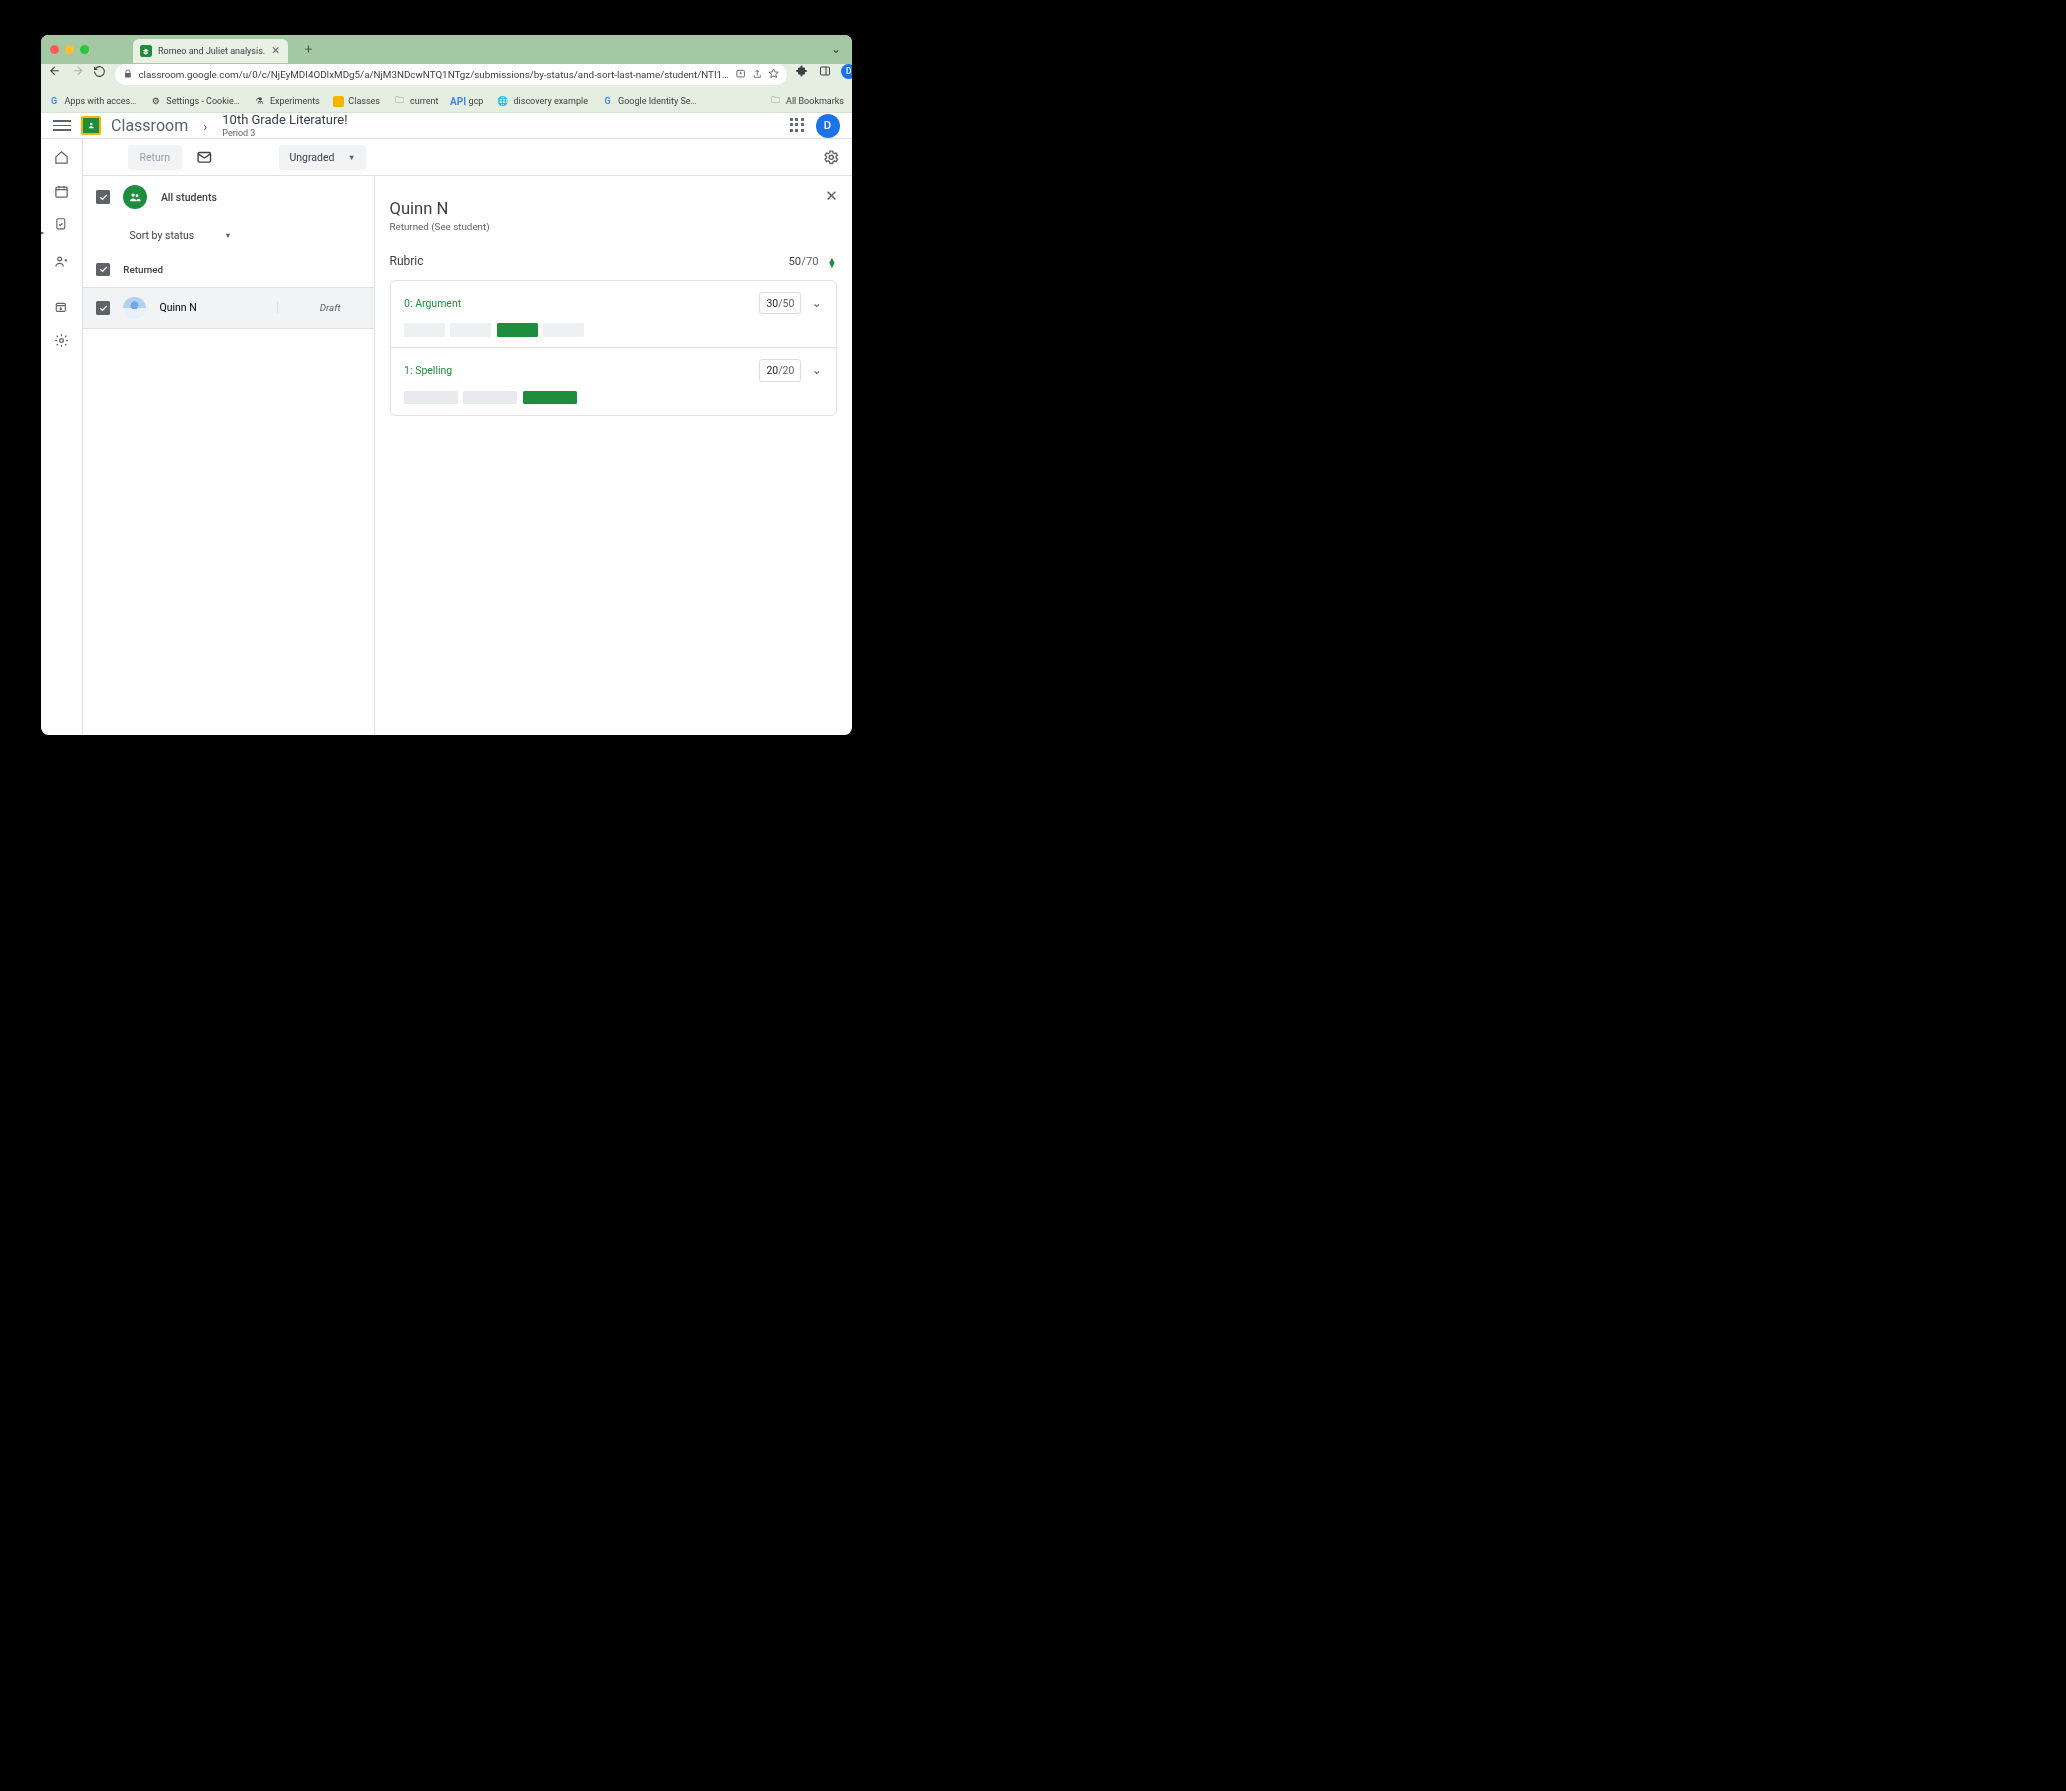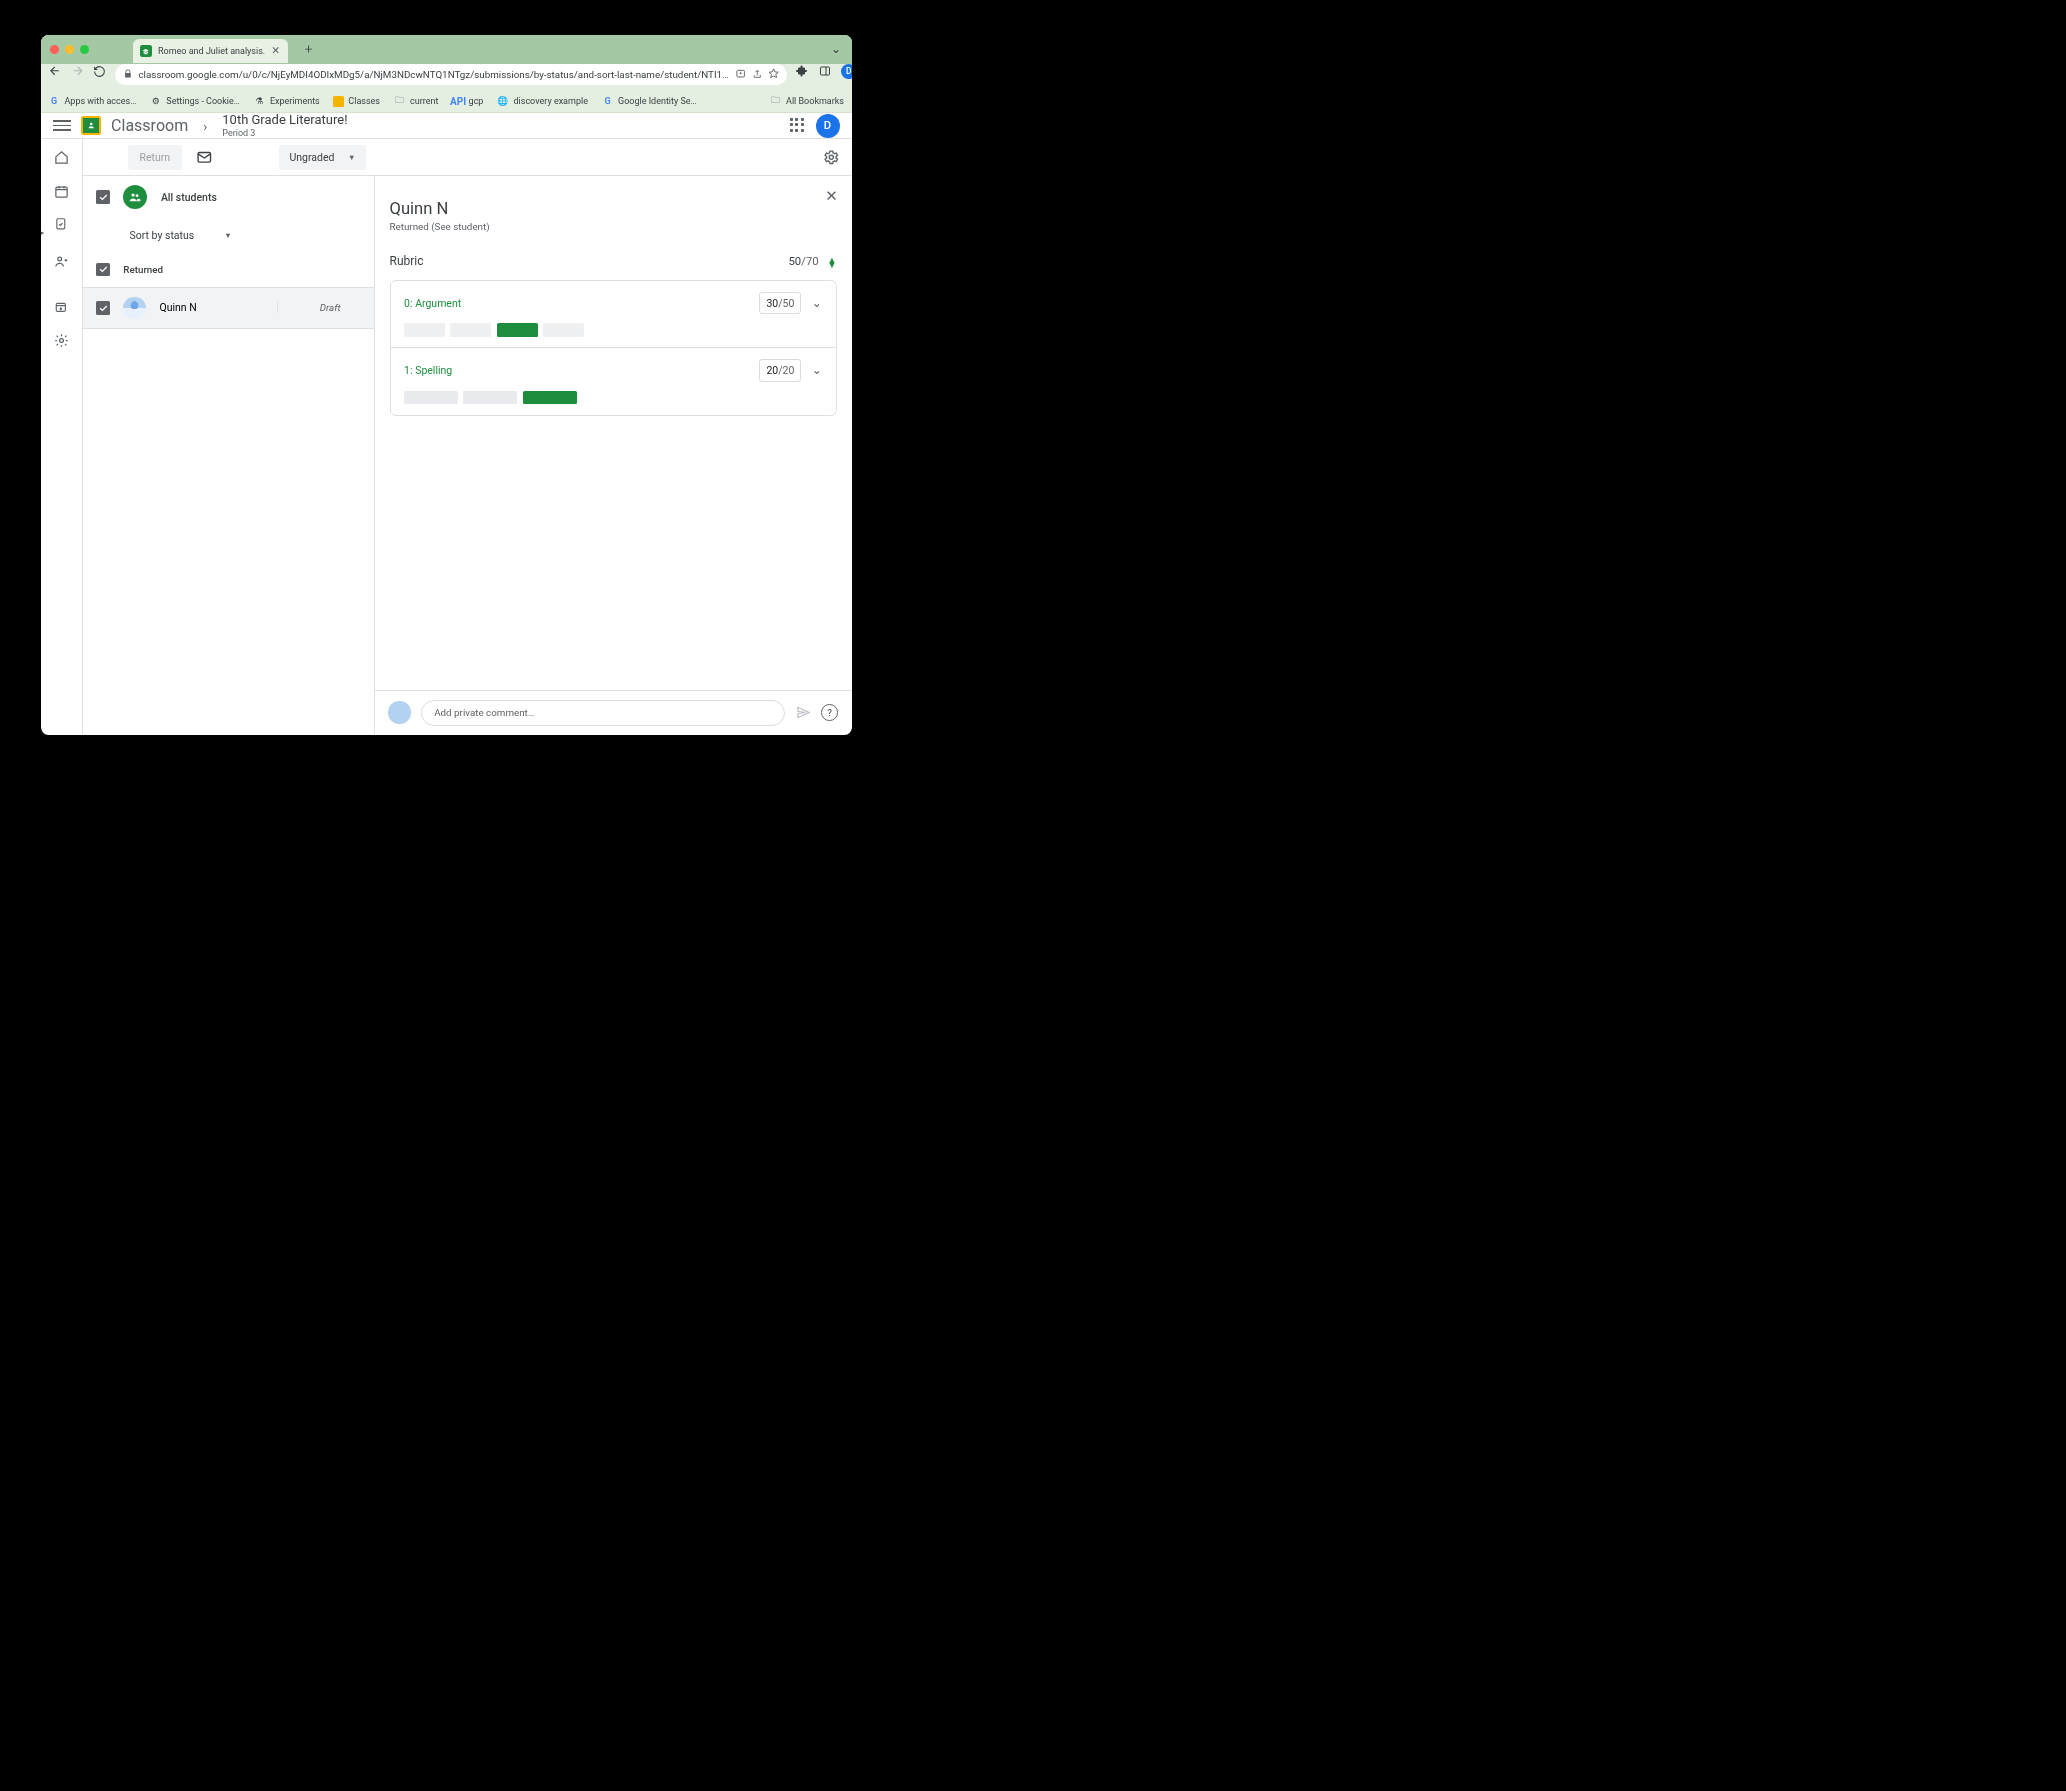--- a/index.html
+++ b/index.html
@@ -437,28 +437,18 @@
                 </div>
                 <div class="lvl-row">
                   <div class="lvl shade" style="flex-basis:54px"></div>
                   <div class="lvl shade" style="flex-basis:54px"></div>
                   <div class="lvl sel" style="flex-basis:54px"></div>
                 </div>
               </div>
             </div>
           </div>
 
-          <div class="cmt-row">
-            <div class="cmt-ava"></div>
-            <div class="cmt-input">Add private comment…</div>
-            <div class="send-ico">
-                <svg width="15" height="15" viewBox="0 0 24 24" fill="none" stroke="#bdc1c6" stroke-width="2">
-                  <path d="M3 20l18-8L3 4v6l12 2-12 2v6z"></path>
-                </svg>
-              </div>
-            <div class="help-ico">?</div>
-          </div>
         </div>
       </div>
     </div>
   </div>
 </div>
 
 
 </body></html>

